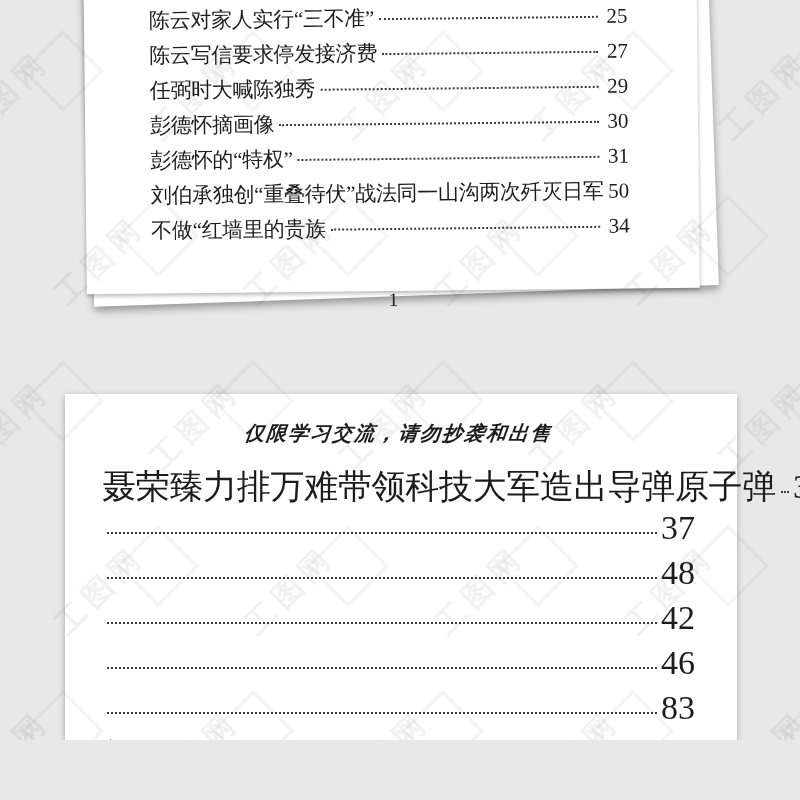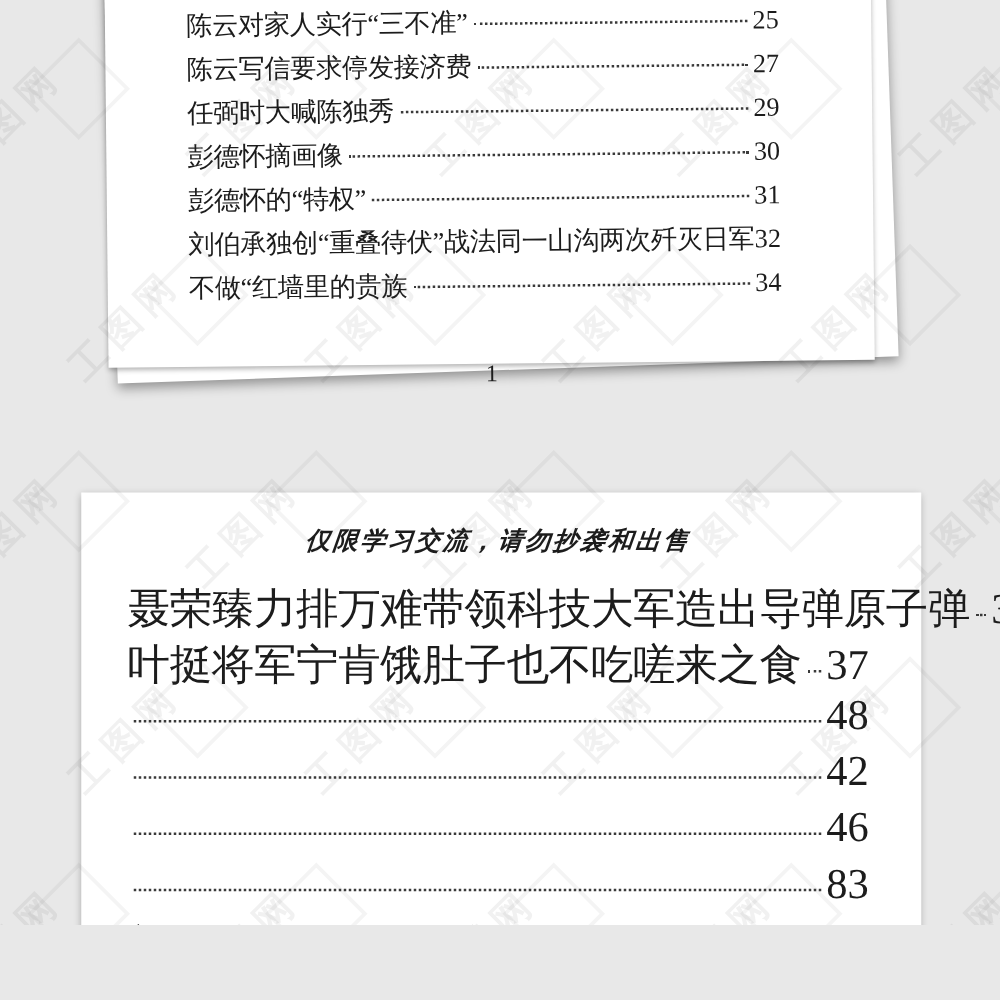--- a/index.html
+++ b/index.html
@@ -65,21 +65,21 @@
   .row .title { flex: 0 0 auto; letter-spacing: -0.3px; }
   .row .leader {
     flex: 1 1 auto;
     min-width: 8px;
     border-bottom: 2px dotted #3a3a3a;
     margin: 0 4px 0 5px;
     transform: translateY(-5px);
   }
   .row .pnum {
     flex: 0 0 auto;
-    text-align: left;
+    text-align: center;
     min-width: 30px;
   }
   .row.no-leader { justify-content: space-between; }
 
   
   #watermark-layer {
     position: absolute; left: 0; top: 0; width: 800px; height: 800px;
     z-index: 10; pointer-events: none;
   }
   .wm { position: absolute; width: 160px; height: 160px; }
@@ -130,21 +130,21 @@
         <span class="pnum">30</span>
       </div>
       <div class="row">
         <span class="title">彭德怀的“特权”</span>
         <span class="leader"></span>
         <span class="pnum">31</span>
       </div>
       <div class="row no-leader">
         <span class="title">刘伯承独创“重叠待伏”战法同一山沟两次歼灭日军</span>
 
-        <span class="pnum">32</span>
+        <span class="pnum">50</span>
       </div>
       <div class="row">
         <span class="title">不做“红墙里的贵族</span>
         <span class="leader"></span>
         <span class="pnum">34</span>
       </div>
 
       <div class="p1-pagenum">1</div>
     </div>
   </div>
@@ -154,21 +154,20 @@
 
       <div class="p2-notice">仅限学习交流，请勿抄袭和出售</div>
 
       <div class="p2-rows">
         <div class="row">
           <span class="title">聂荣臻力排万难带领科技大军造出导弹原子弹</span>
           <span class="leader"></span>
           <span class="pnum">35</span>
         </div>
         <div class="row">
-          <span class="title">叶挺将军宁肯饿肚子也不吃嗟来之食</span>
           <span class="leader"></span>
           <span class="pnum">37</span>
         </div>
         <div class="row">
           <span class="leader"></span>
           <span class="pnum">48</span>
         </div>
         <div class="row">
           <span class="leader"></span>
           <span class="pnum">42</span>

